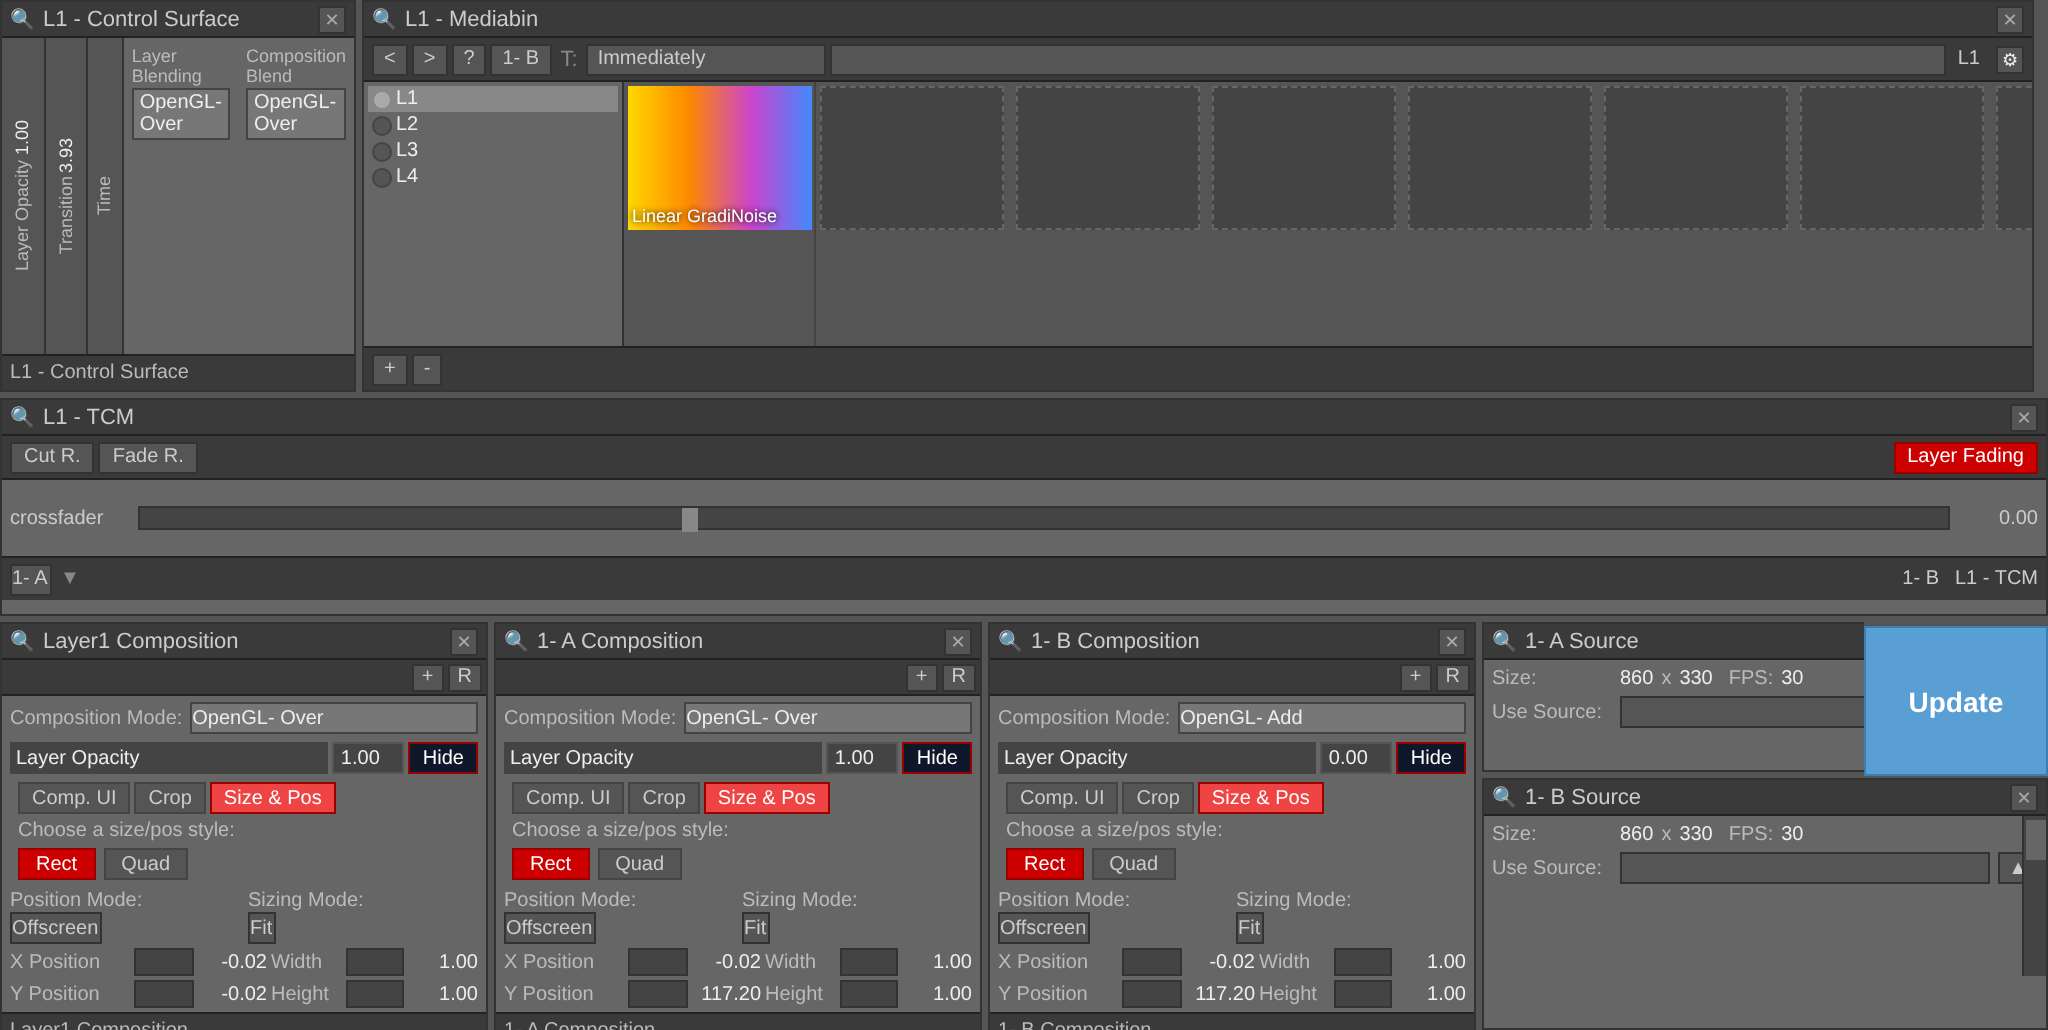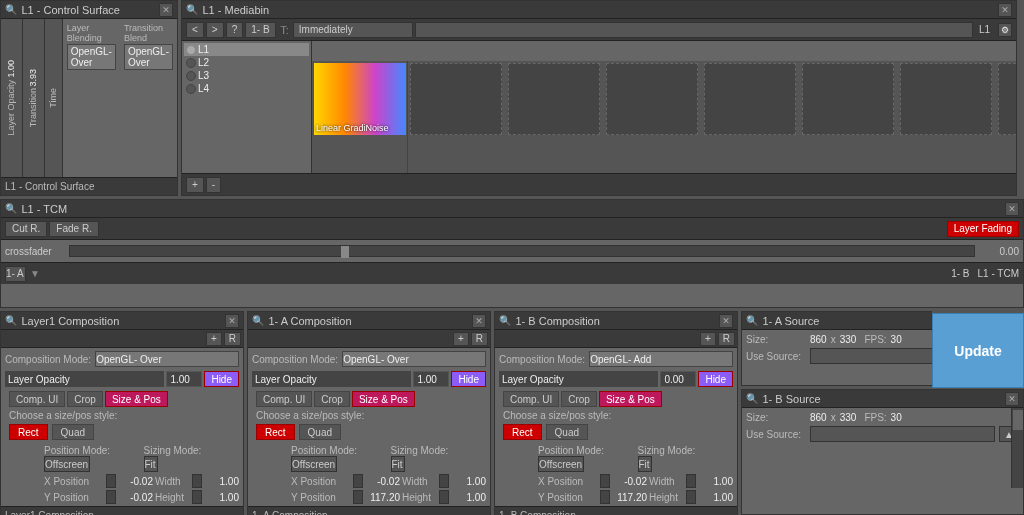--- a/index.html
+++ b/index.html
@@ -29,49 +29,49 @@
     .mb-search { background: #555; border: 1px solid #333; color: #ccc; padding: 1px 5px; font-size: 10px; height: 16px; flex: 1; }
     .mb-label { font-size: 10px; color: #ccc; padding: 0 4px; }
     .mb-layers { width: 130px; border-right: 1px solid #333; padding: 2px; }
     .mb-layer-item { display: flex; align-items: center; gap: 2px; padding: 1px 2px; font-size: 10px; cursor: pointer; }
     .mb-layer-item.active { background: #888; }
     .mb-cell { width: 92px; height: 72px; background: #444; border: 1px dashed #666; display: flex; align-items: center; justify-content: center; font-size: 9px; color: #888; }
     .mb-toolbar2 { background: #3a3a3a; height: 22px; display: flex; align-items: center; padding: 0 4px; gap: 2px; border-top: 1px solid #222; }
     .tcm-toolbar { background: #3a3a3a; height: 22px; display: flex; align-items: center; padding: 0 4px; gap: 2px; border-bottom: 1px solid #222; }
     .tcm-btn { background: #555; border: 1px solid #333; color: #ccc; padding: 1px 6px; font-size: 10px; cursor: pointer; height: 16px; }
     .tcm-autofade { background: #c00; border: 1px solid #900; color: #fff; padding: 1px 6px; font-size: 10px; cursor: pointer; height: 16px; margin-left: auto; }
-    .tcm-fader-row { display: flex; align-items: center; padding: 2px 4px; height: 22px; gap: 4px; }
+    .tcm-fader-row { display: flex; align-items: center; padding: 2px 4px; height: 38px; gap: 4px; }
     .tcm-fader-label { font-size: 10px; color: #ccc; width: 60px; }
     .tcm-fader { flex: 1; height: 12px; background: #444; border: 1px solid #333; position: relative; }
     .tcm-fader-val { font-size: 10px; color: #ccc; width: 40px; text-align: right; }
     .tcm-bottom { background: #3a3a3a; height: 22px; display: flex; align-items: center; padding: 0 4px; gap: 2px; border-top: 1px solid #222; justify-content: space-between; }
     .tcm-select { background: #555; border: 1px solid #333; color: #ccc; font-size: 10px; height: 16px; }
     .tcm-right-labels { display: flex; gap: 8px; font-size: 10px; color: #ccc; }
 
     .comp-titlebar { background: #3a3a3a; height: 18px; display: flex; align-items: center; padding: 0 4px; border-bottom: 1px solid #222; gap: 4px; }
     .comp-title { font-size: 11px; color: #ccc; flex: 1; }
     .comp-close { width: 14px; height: 14px; background: #555; border: 1px solid #333; color: #aaa; font-size: 9px; display: flex; align-items: center; justify-content: center; cursor: pointer; }
     .comp-toolbar { background: #3a3a3a; height: 18px; display: flex; align-items: center; padding: 0 2px; gap: 2px; border-bottom: 1px solid #222; justify-content: flex-end; }
     .comp-add-btn { background: #555; border: 1px solid #333; color: #ccc; padding: 0 4px; font-size: 10px; cursor: pointer; height: 14px; display: flex; align-items: center; }
     .comp-body { padding: 3px 4px; display: flex; flex-direction: column; gap: 3px; }
     .comp-mode-row { display: flex; align-items: center; gap: 4px; font-size: 10px; }
     .comp-mode-label { color: #bbb; white-space: nowrap; }
     .comp-mode-select { background: #777; border: 1px solid #444; color: #eee; font-size: 10px; flex: 1; height: 16px; }
     .comp-opacity-row { display: flex; align-items: center; gap: 2px; height: 18px; }
     .comp-opacity-label { font-size: 10px; color: #eee; flex: 1; background: #444; padding: 1px 3px; height: 16px; display: flex; align-items: center; }
     .comp-opacity-val { background: #444; border: 1px solid #555; color: #eee; font-size: 10px; padding: 1px 3px; width: 36px; text-align: right; height: 16px; display: flex; align-items: center; }
-    .comp-hide-btn { background: #8b5cf6; border: 1px solid #900; color: #fff; font-size: 10px; padding: 1px 6px; cursor: pointer; height: 16px; display: flex; align-items: center; }
+    .comp-hide-btn { background: #0f172a; border: 1px solid #900; color: #fff; font-size: 10px; padding: 1px 6px; cursor: pointer; height: 16px; display: flex; align-items: center; }
     .comp-tabs { display: flex; gap: 2px; padding: 0 4px; }
     .comp-tab { background: #555; border: 1px solid #444; color: #ccc; font-size: 10px; padding: 1px 6px; cursor: pointer; height: 16px; display: flex; align-items: center; }
-    .comp-tab.active { background: #be185d; border-color: #900; color: #fff; }
+    .comp-tab.active { background: #ef4444; border-color: #900; color: #fff; }
     .comp-style-row { display: flex; align-items: center; gap: 4px; font-size: 10px; padding: 0 4px; }
     .comp-style-label { color: #bbb; }
     .comp-style-btn { background: #c00; border: 1px solid #900; color: #fff; font-size: 10px; padding: 1px 8px; cursor: pointer; height: 16px; display: flex; align-items: center; }
     .comp-style-btn2 { background: #555; border: 1px solid #444; color: #ccc; font-size: 10px; padding: 1px 8px; cursor: pointer; height: 16px; display: flex; align-items: center; }
-    .comp-pos-section { padding: 2px 4px; display: flex; flex-direction: column; gap: 2px; margin-left: 39px; }
+    .comp-pos-section { padding: 2px 4px; display: flex; flex-direction: column; gap: 2px; }
     .comp-pos-select { background: #555; border: 1px solid #333; color: #ccc; font-size: 10px; flex: 1; height: 16px; }
     .comp-footer { background: #3a3a3a; height: 18px; display: flex; align-items: center; padding: 0 4px; border-top: 1px solid #222; font-size: 10px; color: #bbb; }
 
     
     .source-body { padding: 4px; display: flex; flex-direction: column; gap: 3px; }
     .source-row { display: flex; align-items: center; gap: 4px; font-size: 10px; }
     .source-label { color: #bbb; width: 60px; }
     .source-val { color: #eee; }
     .source-x { color: #bbb; }
     .source-fps-label { color: #bbb; margin-left: 4px; }
@@ -104,21 +104,21 @@
     <div class="ctrl-rotary" style="width:18px;">
       <span class="rotary-label">Time</span>
     </div>
     <div class="ctrl-main">
       <div class="ctrl-field">
         <span class="ctrl-field-label">Layer Blending</span>
         <div class="ctrl-field-value">OpenGL- Over</div>
       </div>
       <div style="height:20px;"></div>
       <div class="ctrl-field">
-        <span class="ctrl-field-label">Transition Blend</span>
+        <span class="ctrl-field-label">Composition Blend</span>
         <div class="ctrl-field-value">OpenGL- Over</div>
       </div>
     </div>
   </div>
   <div class="ctrl-footer">
     <span>L1 - Control Surface</span>
   </div>
 </div>
 
 <div class="window" id="mediabin">
@@ -156,21 +156,21 @@
       <div class="mb-layer-item">
         <span style="width:10px;height:10px;background:#555;border:1px solid #444;display:inline-block;border-radius:50%;"></span>
         <span>L3</span>
       </div>
       <div class="mb-layer-item">
         <span style="width:10px;height:10px;background:#555;border:1px solid #444;display:inline-block;border-radius:50%;"></span>
         <span>L4</span>
       </div>
     </div>
 
-    <div style="flex:1;display:flex;background:#555;overflow:hidden;margin-top:20px;">
+    <div style="flex:1;display:flex;background:#555;overflow:hidden;">
 
       <div style="width:96px;height:100%;background:#555;border-right:1px solid #444;display:flex;flex-direction:column;">
         <div style="width:92px;height:72px;margin:2px;position:relative;">
 
           <div style="width:100%;height:100%;background:linear-gradient(to right,#ffd700,#ff8800,#cc44cc,#4488ff);display:flex;align-items:flex-end;padding:2px;">
             <span style="font-size:9px;color:#fff;text-shadow:0 0 3px #000;">Linear GradiNoise</span>
           </div>
         </div>
       </div>
 

